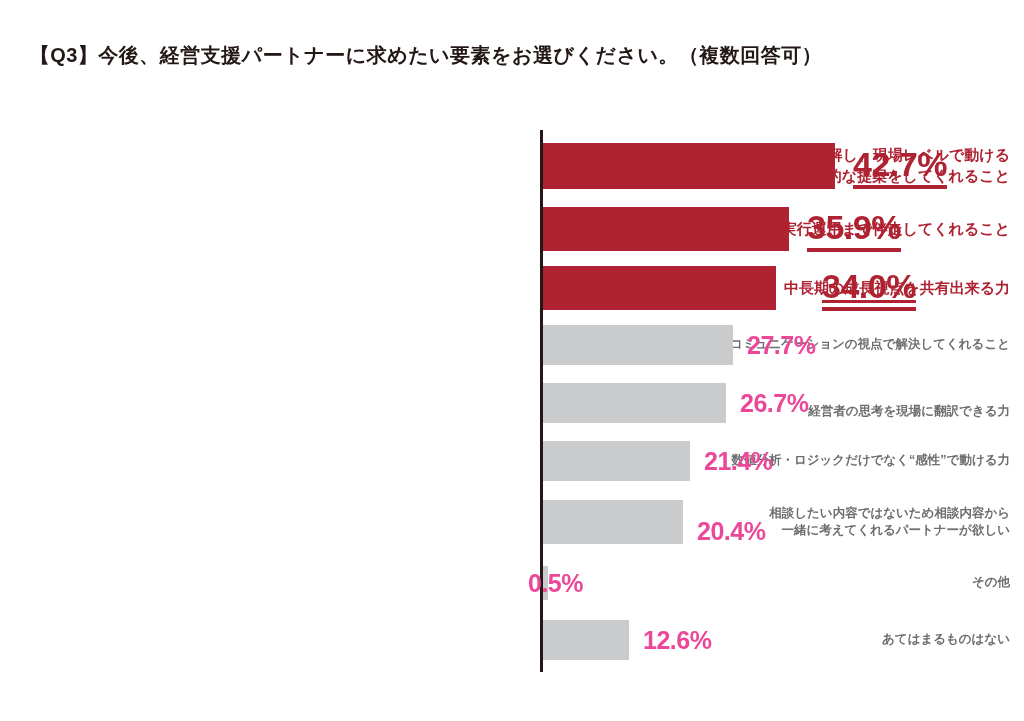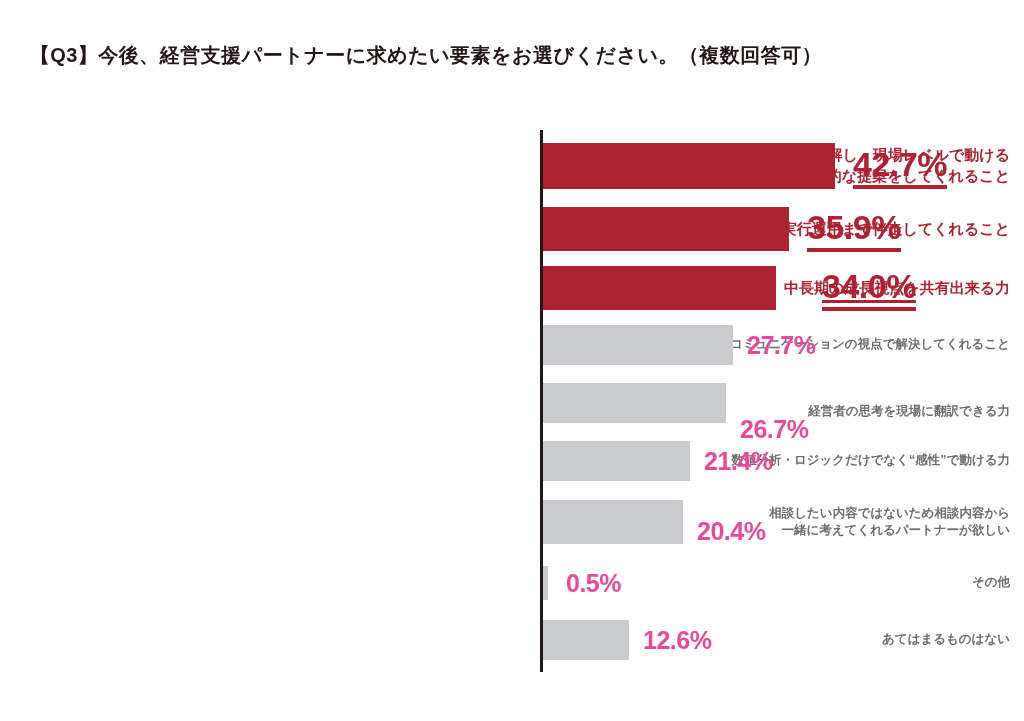--- a/index.html
+++ b/index.html
@@ -131,37 +131,37 @@
           <div class="value emph" style="left: 822px; top: 1px; text-decoration: underline;">34.0%</div>
         </div>
         <div class="row" style="top: 325px; height: 40px;">
           <div class="row-label plain" style="top: 0px; height: 40px; display: flex; align-items: center; justify-content: flex-end;">経営課題をデザイン・コミュニケーションの視点で解決してくれること</div>
           <div class="bar plain" style="width: 190px;"></div>
           <div class="value plain" style="left: 747px; top: 6px;">27.7%</div>
         </div>
         <div class="row" style="top: 383px; height: 40px;">
           <div class="row-label plain" style="top: 9px; height: 40px; display: flex; align-items: center; justify-content: flex-end;">経営者の思考を現場に翻訳できる力</div>
           <div class="bar plain" style="width: 183px;"></div>
-          <div class="value plain" style="left: 740px; top: 6px; margin-top: 26px;">26.7%</div>
+          <div class="value plain" style="left: 740px; top: 6px;">26.7%</div>
         </div>
         <div class="row" style="top: 441px; height: 40px;">
           <div class="row-label plain" style="top: 0px; height: 40px; display: flex; align-items: center; justify-content: flex-end;">数値分析・ロジックだけでなく“感性”で動ける力</div>
           <div class="bar plain" style="width: 147px;"></div>
           <div class="value plain" style="left: 704px; top: 6px;">21.4%</div>
         </div>
         <div class="row" style="top: 500px; height: 44px;">
           <div class="row-label plain" style="top: 0px; height: 44px; display: flex; align-items: center; justify-content: flex-end;">相談したい内容ではないため相談内容から
 一緒に考えてくれるパートナーが欲しい</div>
           <div class="bar plain" style="width: 140px;"></div>
           <div class="value plain" style="left: 697px; top: 8px; margin-top: 9px;">20.4%</div>
         </div>
         <div class="row" style="top: 566px; height: 34px;">
           <div class="row-label plain" style="top: 0px; height: 34px; display: flex; align-items: center; justify-content: flex-end;">その他</div>
           <div class="bar plain" style="width: 5px;"></div>
-          <div class="value plain" style="left: 566px; top: 3px;">0.5%</div>
+          <div class="value plain" style="left: 528px; top: 3px;">0.5%</div>
         </div>
         <div class="row" style="top: 620px; height: 40px;">
           <div class="row-label plain" style="top: 0px; height: 40px; display: flex; align-items: center; justify-content: flex-end;">あてはまるものはない</div>
           <div class="bar plain" style="width: 86px;"></div>
           <div class="value plain" style="left: 643px; top: 6px;">12.6%</div>
         </div>
       </div>
   </div>
 
 </div>

